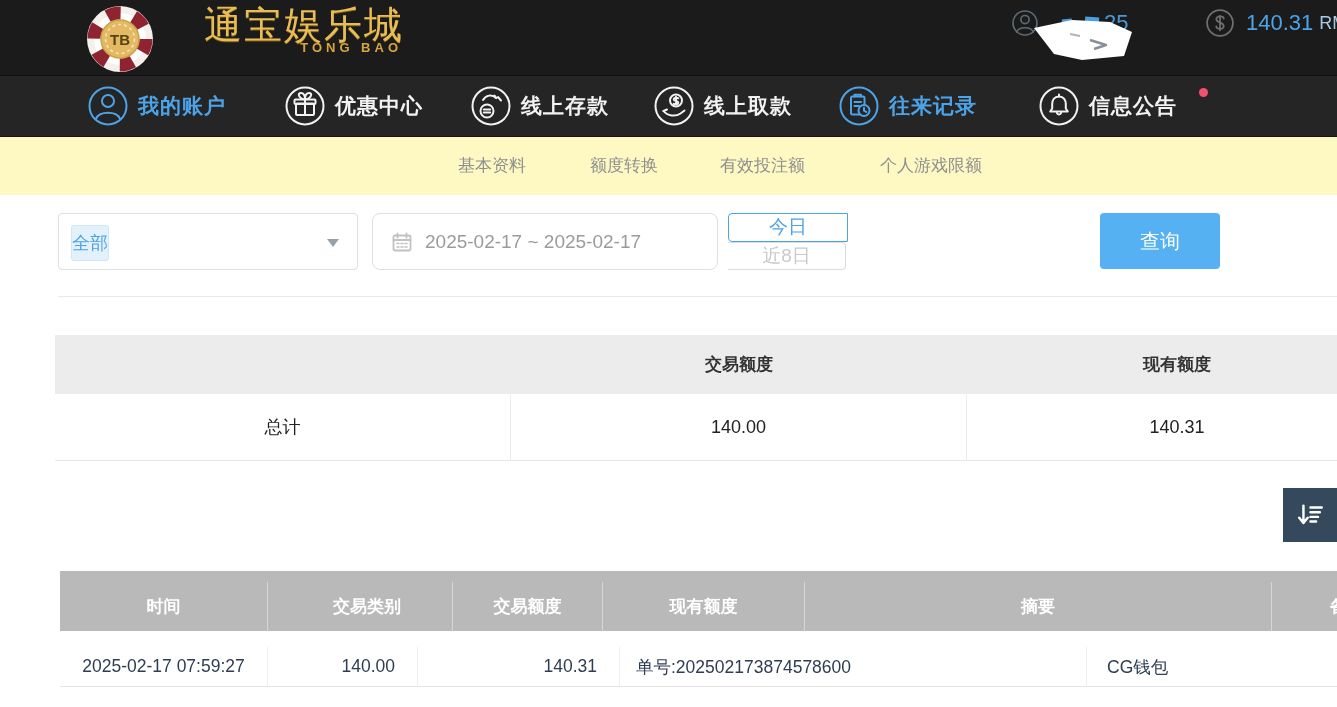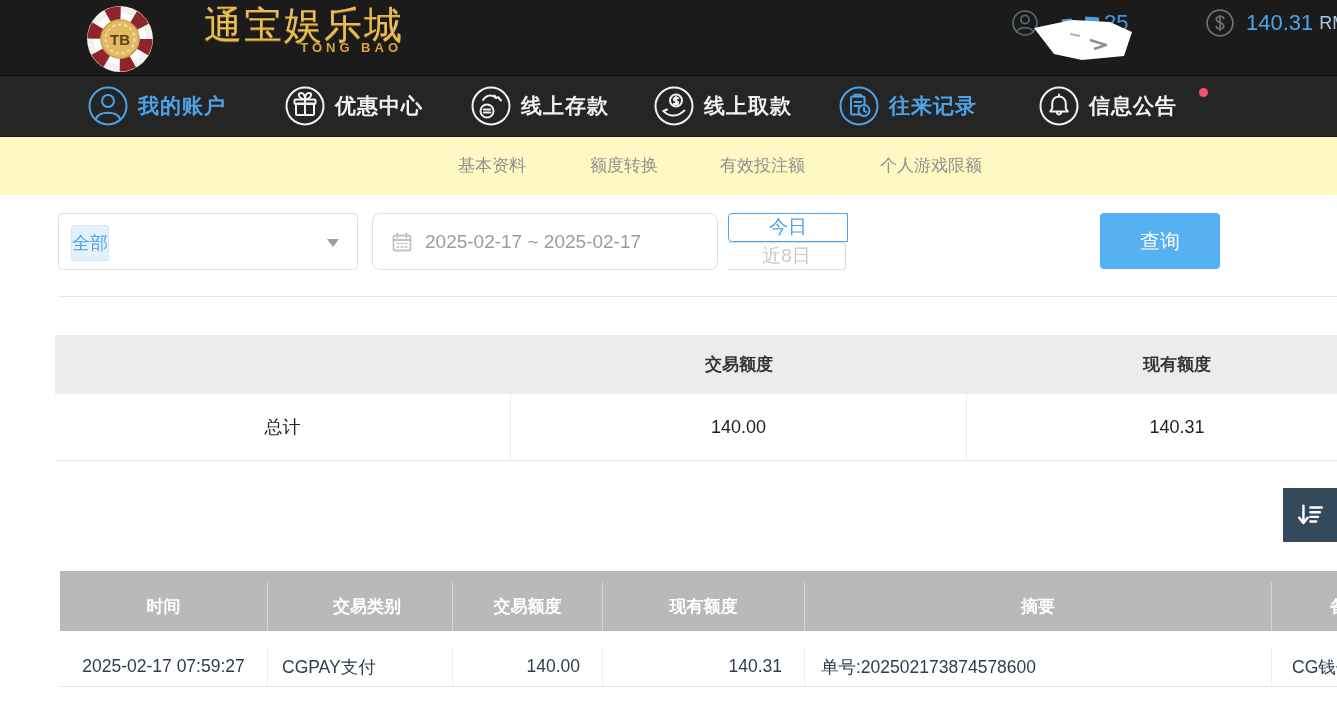--- a/index.html
+++ b/index.html
@@ -256,21 +256,20 @@
     <div class="rec-head">
       <div class="c rc1">时间</div>
       <div class="c rc2">交易类别</div>
       <div class="c rc3" style="justify-content:center;padding-right:0">交易额度</div>
       <div class="c rc4" style="justify-content:center;padding-right:0">现有额度</div>
       <div class="c rc5" style="justify-content:center;padding-left:0">摘要</div>
       <div class="c rc6" style="justify-content:center;padding-left:0">备注</div>
     </div>
     <div class="rec-row">
       <div class="c rc1">2025-02-17 07:59:27</div>
-      <div class="c rc2">CGPAY支付</div>
       <div class="c rc3">140.00</div>
       <div class="c rc4">140.31</div>
       <div class="c rc5">单号:202502173874578600</div>
       <div class="c rc6">CG钱包</div>
     </div>
   </div>
 
 </div>
 
 </body></html>

